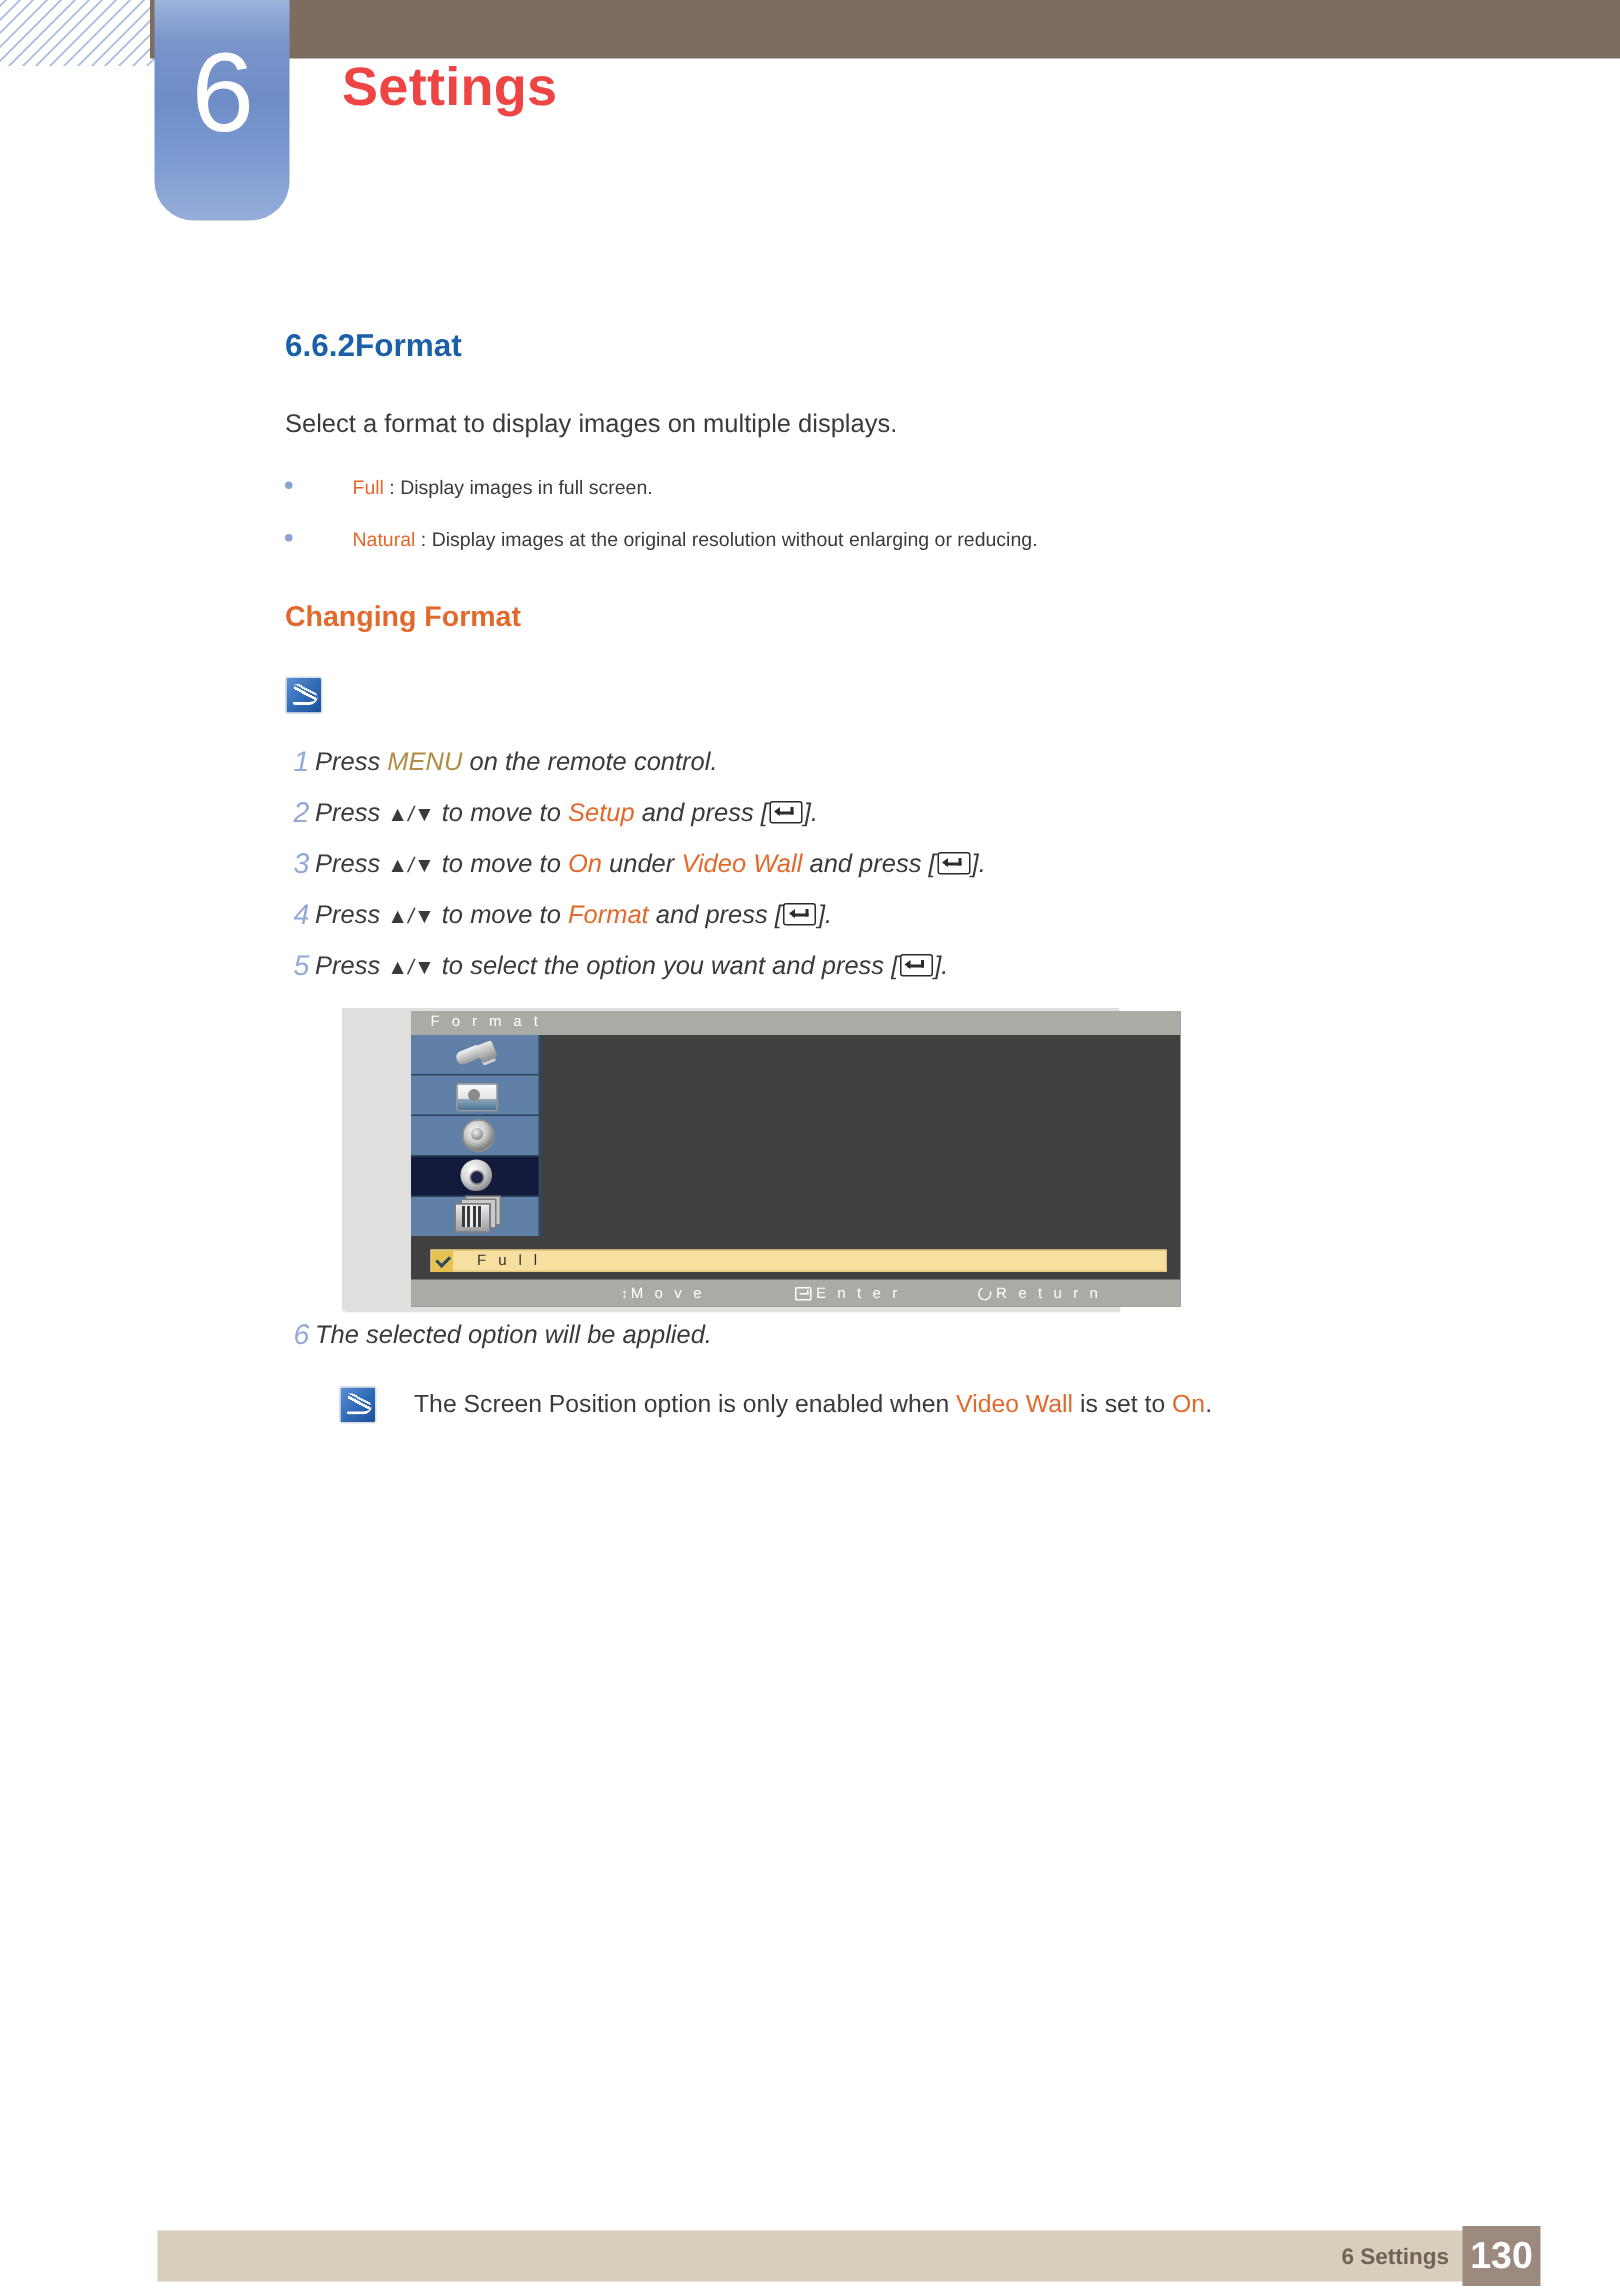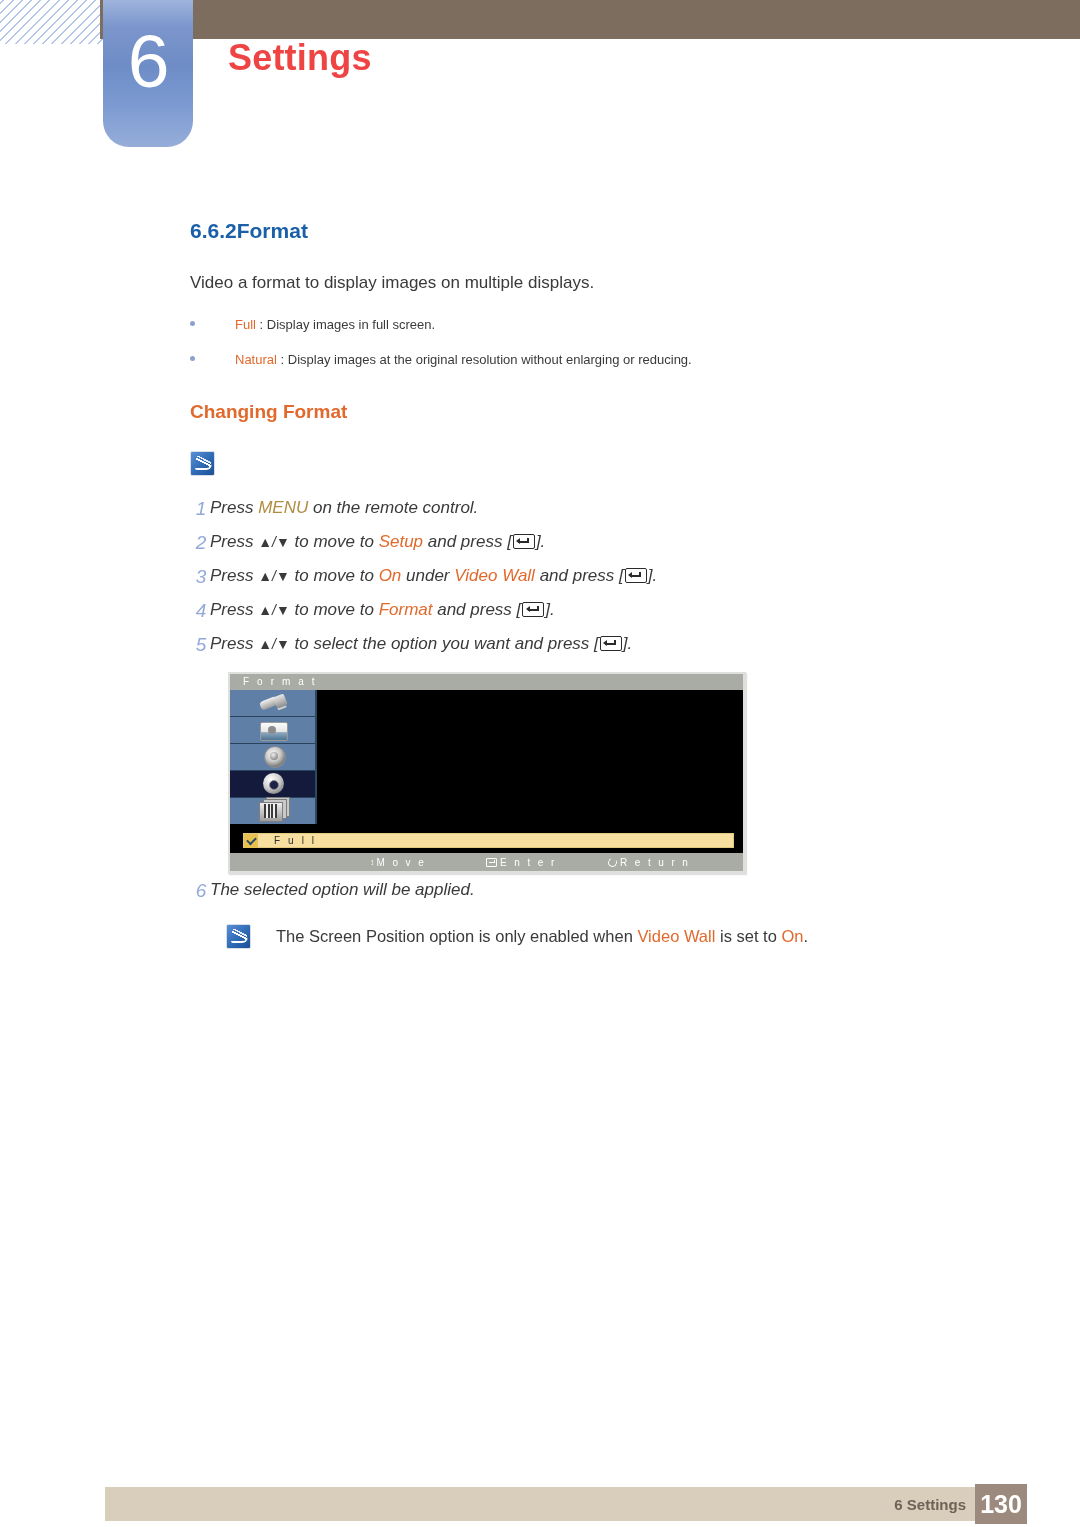--- a/index.html
+++ b/index.html
@@ -218,21 +218,22 @@
     position: absolute;
     left: 228px; top: 672px;
     width: 518px; height: 202px;
     background: #dfdfdd;
     padding: 2px 3px 3px 2px;
     box-shadow: 1px 1px 1px rgba(0,0,0,0.12);
   }
   .osd-inner {
     position: relative;
     width: 100%; height: 100%;
-    background: #000000;
+    background: #404040;
+    margin-left: 44px;
   }
   .osd-title {
     height: 16px;
     background: #a8aca4;
     color: #ffffff;
     font-size: 10px;
     letter-spacing: 2.6px;
     line-height: 16px;
     padding-left: 13px;
     font-family: "Liberation Sans", sans-serif;
@@ -494,21 +495,21 @@
   <div class="hatch"></div>
   <div class="brownbar"></div>
   <div class="chaptertab"></div>
   <div class="chapternum">6</div>
   <div class="chaptertitle">Settings</div>
 
   <div class="h2">
     <span class="num">6.6.2</span><span>Format</span>
   </div>
 
-  <div class="para p-intro">Video a format to display images on multiple displays.</div>
+  <div class="para p-intro">Select a format to display images on multiple displays.</div>
 
   <div class="bullet-row b1">
     <span class="dot"></span><span class="orange">Full</span><span> : Display images in full screen.</span>
   </div>
   <div class="bullet-row b2">
     <span class="dot"></span><span class="orange">Natural</span><span> : Display images at the original resolution without enlarging or reducing.</span>
   </div>
 
   <div class="h3">Changing Format</div>
 

